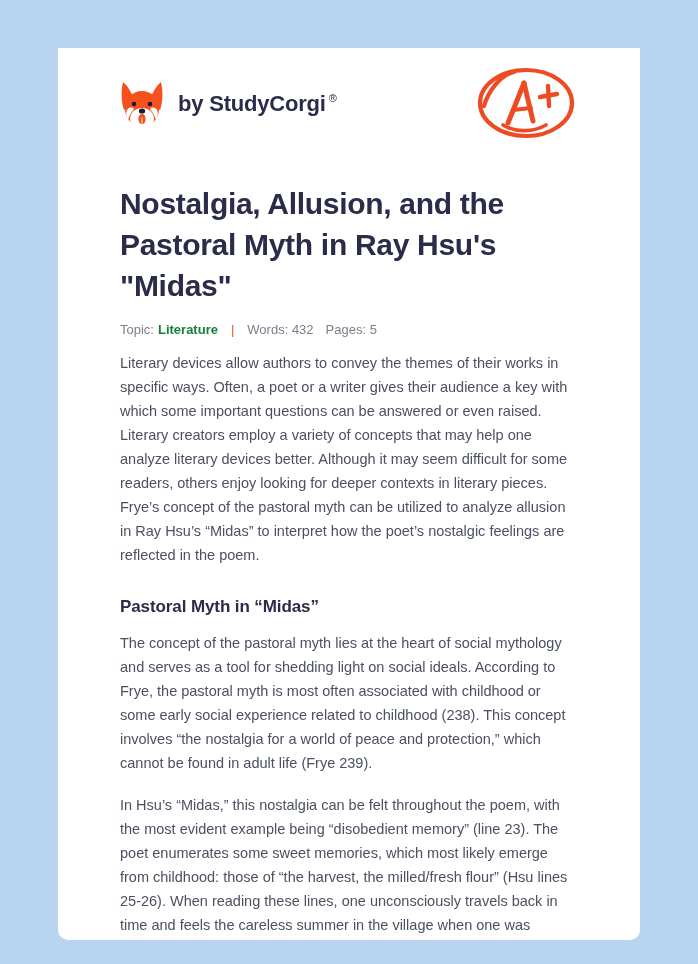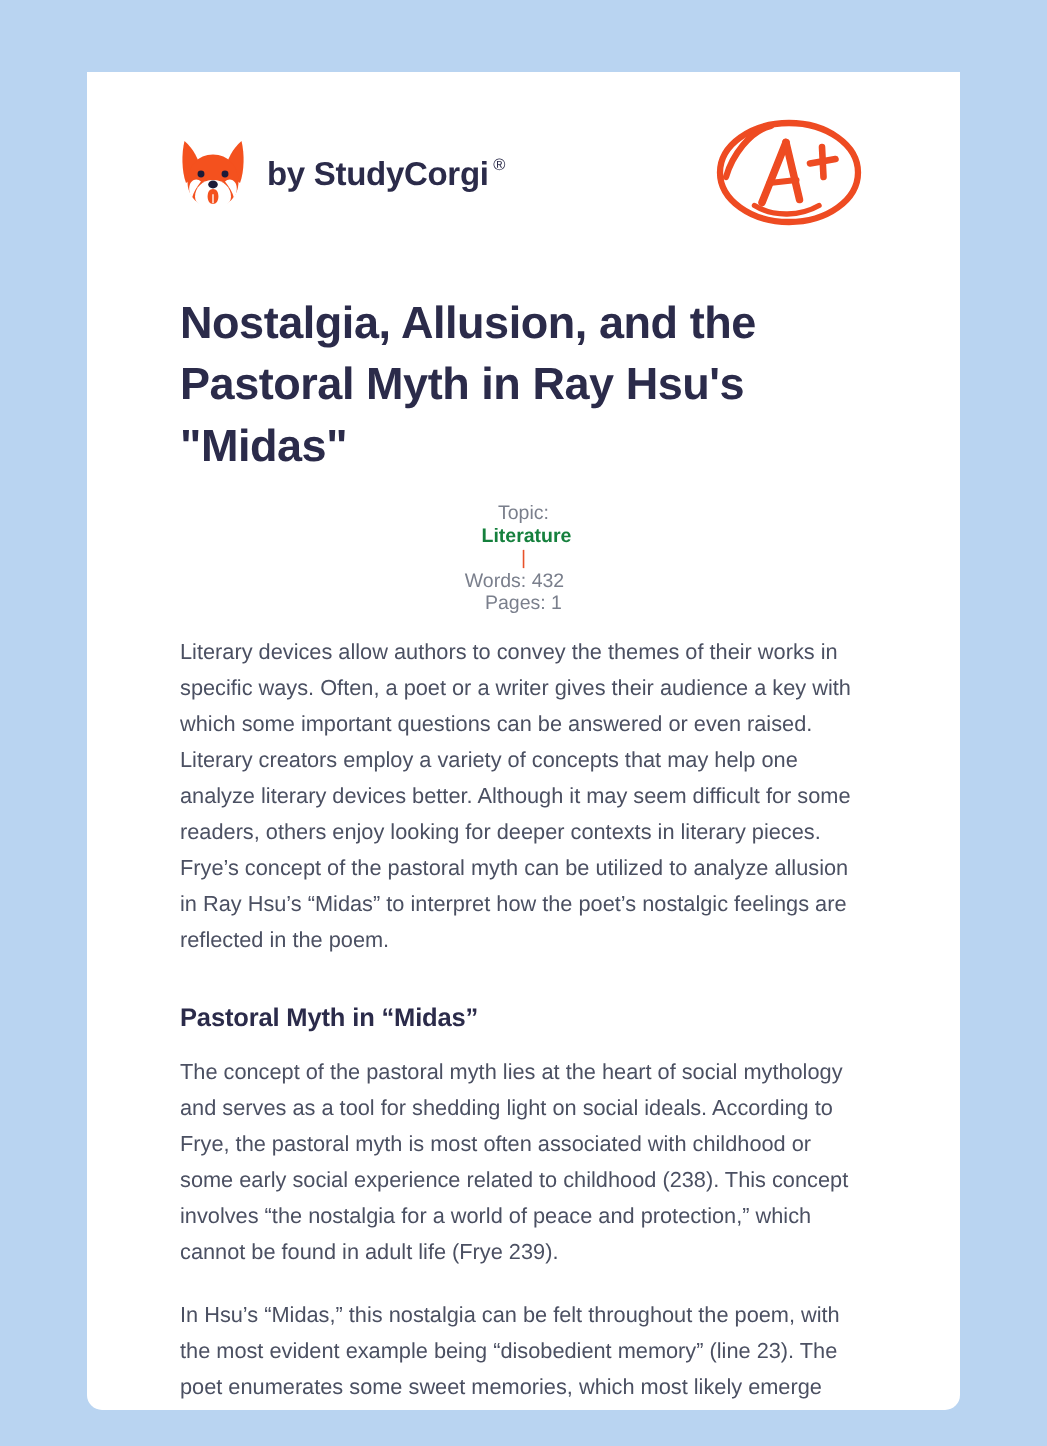--- a/index.html
+++ b/index.html
@@ -29,21 +29,21 @@
   .sheet-inner {
     padding: 0 62px;
   }
 
   
   .doc-header {
     display: flex;
     align-items: center;
     justify-content: space-between;
     height: 104px;
-    padding-top: 16px;
+    padding-top: 4px;
   }
   .brand {
     display: flex;
     align-items: center;
     gap: 14px;
   }
   .corgi-logo {
     width: 44px;
     height: 48px;
     display: block;
@@ -82,21 +82,20 @@
   }
 
   
   .doc-meta {
     margin-top: 16px;
     font-size: 13px;
     color: #7a7f8c;
     display: flex;
     align-items: center;
     white-space: nowrap;
-    flex-direction: column;
   }
   .meta-label { color: #7a7f8c; }
   .meta-topic {
     color: #15803d;
     font-weight: bold;
     margin-left: 4px;
   }
   .meta-sep {
     color: #e8522a;
     margin: 0 13px;
@@ -173,21 +172,21 @@
       </svg>
     </div>
 
     <h1 class="doc-title">Nostalgia, Allusion, and the Pastoral Myth in Ray Hsu's "Midas"</h1>
 
     <div class="doc-meta">
       <span class="meta-label">Topic:</span>
       <span class="meta-topic">Literature</span>
       <span class="meta-sep">|</span>
       <span class="meta-words">Words: 432</span>
-      <span>Pages: 1</span>
+      <span>Pages: 5</span>
     </div>
 
     <p class="body-para">Literary devices allow authors to convey the themes of their works in specific ways. Often, a poet or a writer gives their audience a key with which some important questions can be answered or even raised. Literary creators employ a variety of concepts that may help one analyze literary devices better. Although it may seem difficult for some readers, others enjoy looking for deeper contexts in literary pieces. Frye’s concept of the pastoral myth can be utilized to analyze allusion in Ray Hsu’s “Midas” to interpret how the poet’s nostalgic feelings are reflected in the poem.</p>
 
     <h2 class="section-heading">Pastoral Myth in “Midas”</h2>
     <p class="body-para">The concept of the pastoral myth lies at the heart of social mythology and serves as a tool for shedding light on social ideals. According to Frye, the pastoral myth is most often associated with childhood or some early social experience related to childhood (238). This concept involves “the nostalgia for a world of peace and protection,” which cannot be found in adult life (Frye 239).</p>
     <p class="body-para">In Hsu’s “Midas,” this nostalgia can be felt throughout the poem, with the most evident example being “disobedient memory” (line 23). The poet enumerates some sweet memories, which most likely emerge from childhood: those of “the harvest, the milled/fresh flour” (Hsu lines 25-26). When reading these lines, one unconsciously travels back in time and feels the careless summer in the village when one was visiting grandparents or even living. The concept of the pastoral myth allows for a</p>
 
   </div>
 </div>

